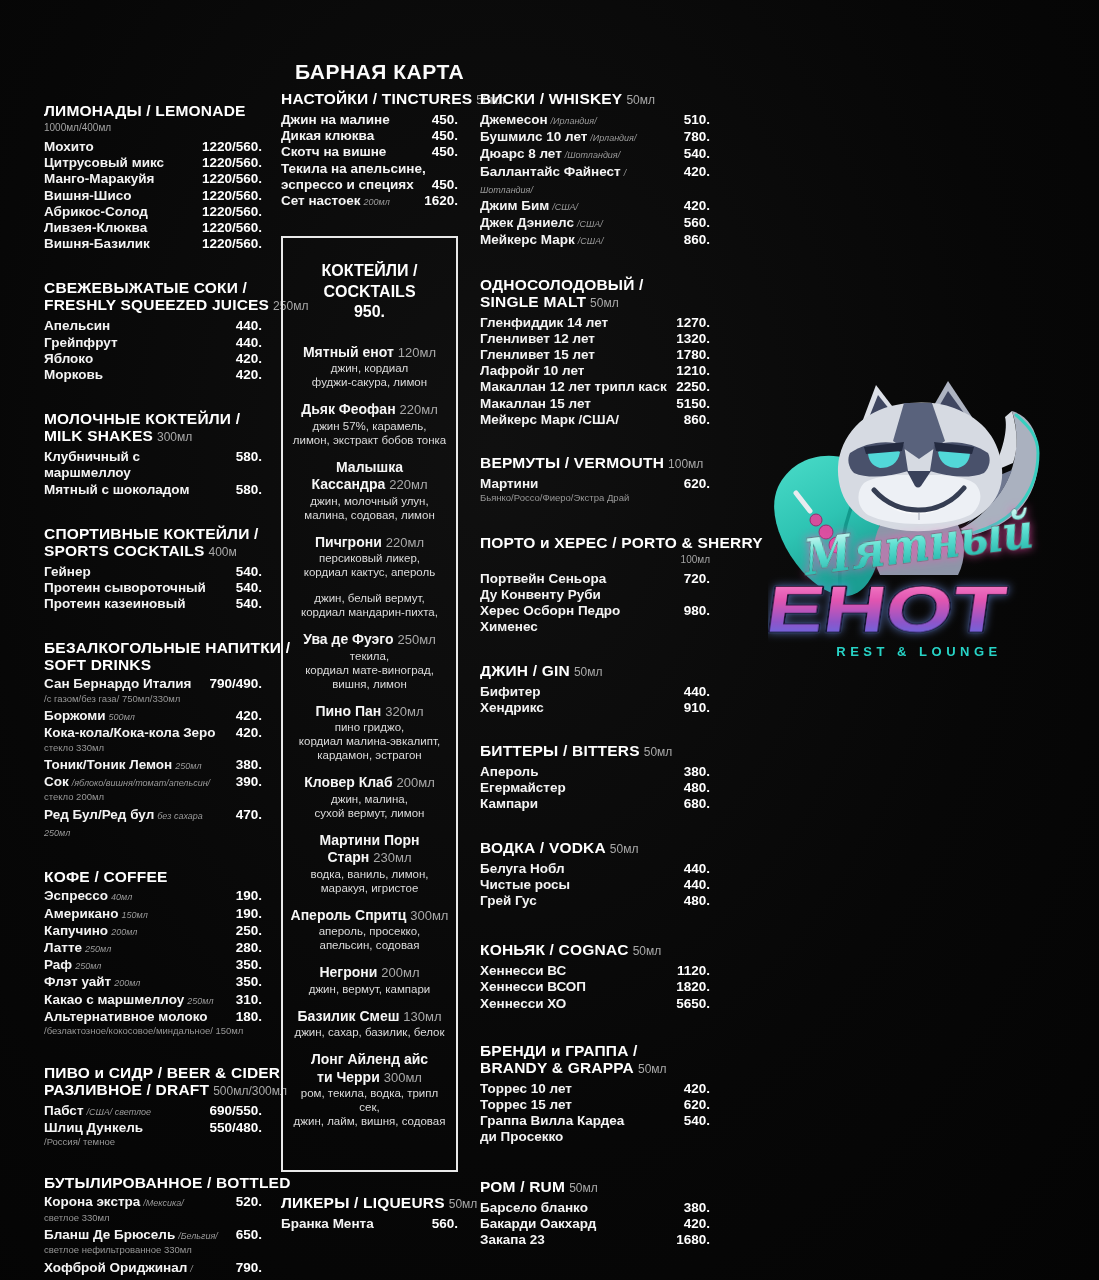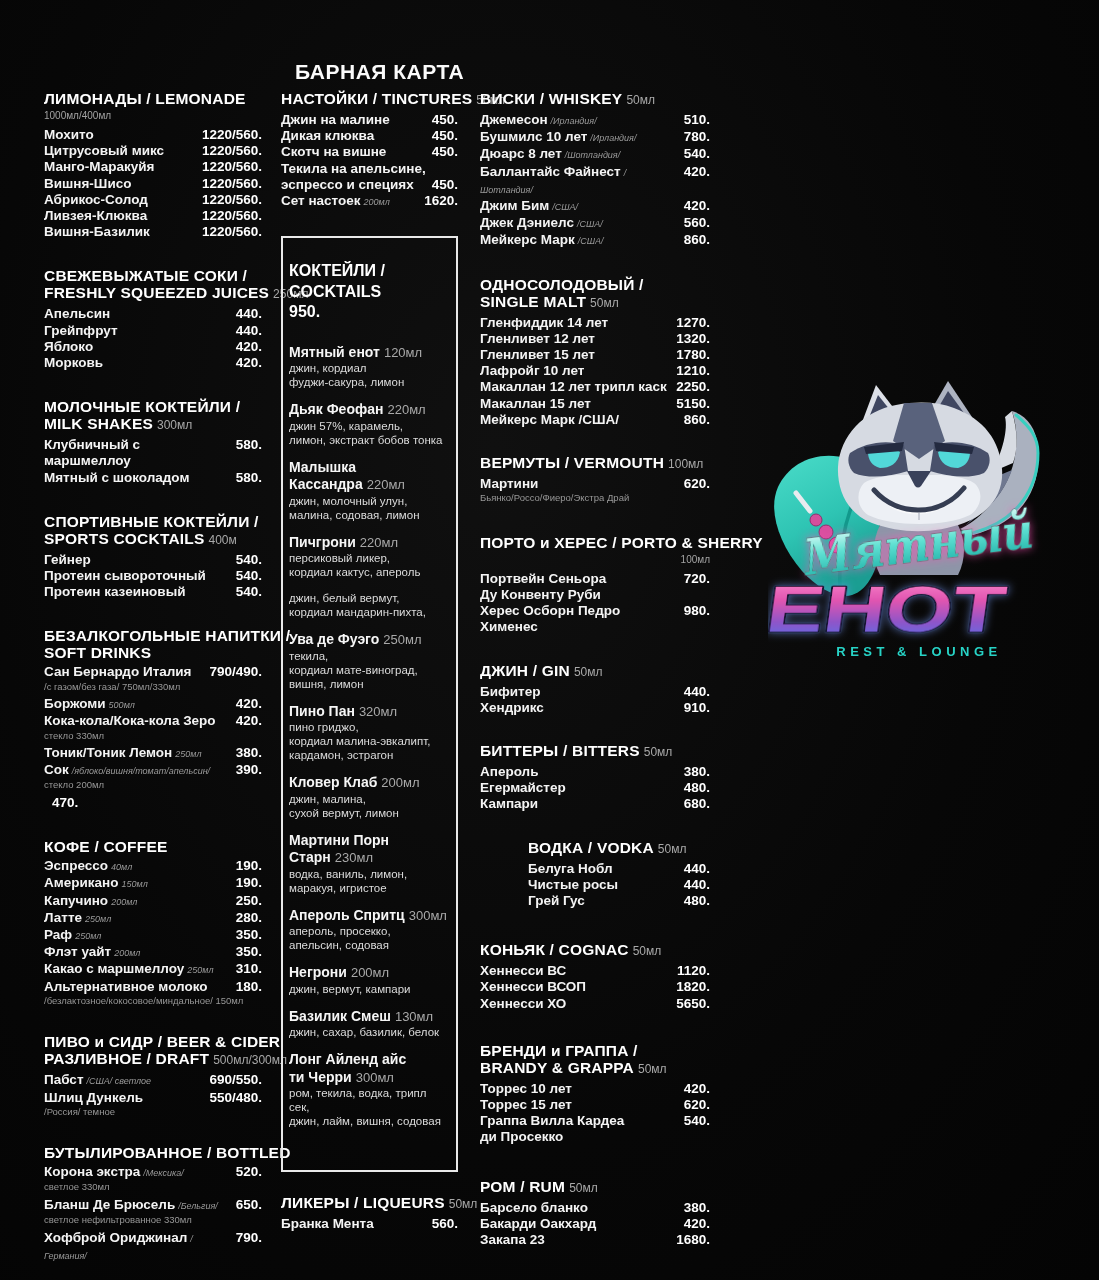--- a/index.html
+++ b/index.html
@@ -14,37 +14,37 @@
   .page-title{
     position:absolute;left:295px;top:60px;
     font-size:21px;font-weight:bold;letter-spacing:.5px;color:#fbfbfb;
   }
   .col{position:absolute;top:90px;}
   .col-left{left:44px;width:218px;}
   .col-mid{left:281px;width:177px;}
   .col-right{left:480px;width:230px;}
 
   .sec{margin-bottom:26px;}
-  .col-left .sec{margin-bottom:27px;}
+  .col-left .sec{margin-bottom:27px;margin-top:12px;}
   .sec-title{font-weight:bold;font-size:15.5px;line-height:17px;letter-spacing:.2px;color:#ffffff;margin-bottom:3px;}
   .t-line{white-space:nowrap;}
   .vol{font-size:12px;color:#a9a9a9;font-weight:normal;margin-left:4px;letter-spacing:0;}
   .subtitle{font-size:10px;color:#a3a3a3;line-height:12px;margin:0 0 5px;}
   .row{display:flex;justify-content:space-between;align-items:baseline;font-size:13.5px;line-height:16.2px;font-weight:bold;}
   .row .name{font-weight:bold;color:#f4f4f4;}
   .row .note{font-size:9px;color:#9b9b9b;font-weight:normal;margin-left:3px;font-style:italic;}
   .row .price{font-weight:bold;color:#ffffff;margin-left:8px;white-space:nowrap;}
   .sub{font-size:9.5px;color:#989898;line-height:11.5px;margin:0 0 4px;font-weight:normal;}
 
   
   .cbox{
     border:2px solid #e9e9e9;
     margin-top:13px;
     padding:23px 6px 30px;
-    text-align:left;
+    text-align:center;
   }
   .cbox-title{font-size:16px;font-weight:bold;line-height:20.5px;margin-bottom:21px;color:#ffffff;}
   .citem{margin-bottom:12px;}
   .cname{font-weight:bold;font-size:14px;line-height:17.5px;color:#f6f6f6;}
   .cname .vol{font-size:13px;}
   .cing{font-size:11.5px;line-height:14px;color:#dcdcdc;}
 
   
   .logo{position:absolute;left:768px;top:375px;width:302px;height:302px;}
   .logo svg{width:100%;height:100%;}
@@ -165,20 +165,21 @@
       <div class="row">
         <span class="name">Тоник/Тоник Лемон<span class="note">250мл</span></span>
         <span class="price">380.</span>
       </div>
       <div class="row">
         <span class="name">Сок<span class="note">/яблоко/вишня/томат/апельсин/</span></span>
         <span class="price">390.</span>
       </div>
       <div class="sub">стекло 200мл</div>
       <div class="row">
+        <span class="name">Ред Бул/Ред бул<span class="note">без сахара 250мл</span></span>
         <span class="price">470.</span>
       </div>
     </div>
     <div class="sec">
       <div class="sec-title">
         <div class="t-line">КОФЕ / COFFEE</div>
       </div>
       <div class="row">
         <span class="name">Эспрессо<span class="note">40мл</span></span>
         <span class="price">190.</span>
@@ -488,21 +489,21 @@
       </div>
       <div class="row">
         <span class="name">Егермайстер</span>
         <span class="price">480.</span>
       </div>
       <div class="row">
         <span class="name">Кампари</span>
         <span class="price">680.</span>
       </div>
     </div>
-    <div class="sec" style="margin-top: 19px; margin-left: 48px;">
+    <div class="sec" style="margin-top: 19px;">
       <div class="sec-title">
         <div class="t-line">ВОДКА / VODKA<span class="vol">50мл</span></div>
       </div>
       <div class="row">
         <span class="name">Белуга Нобл</span>
         <span class="price">440.</span>
       </div>
       <div class="row">
         <span class="name">Чистые росы</span>
         <span class="price">440.</span>

